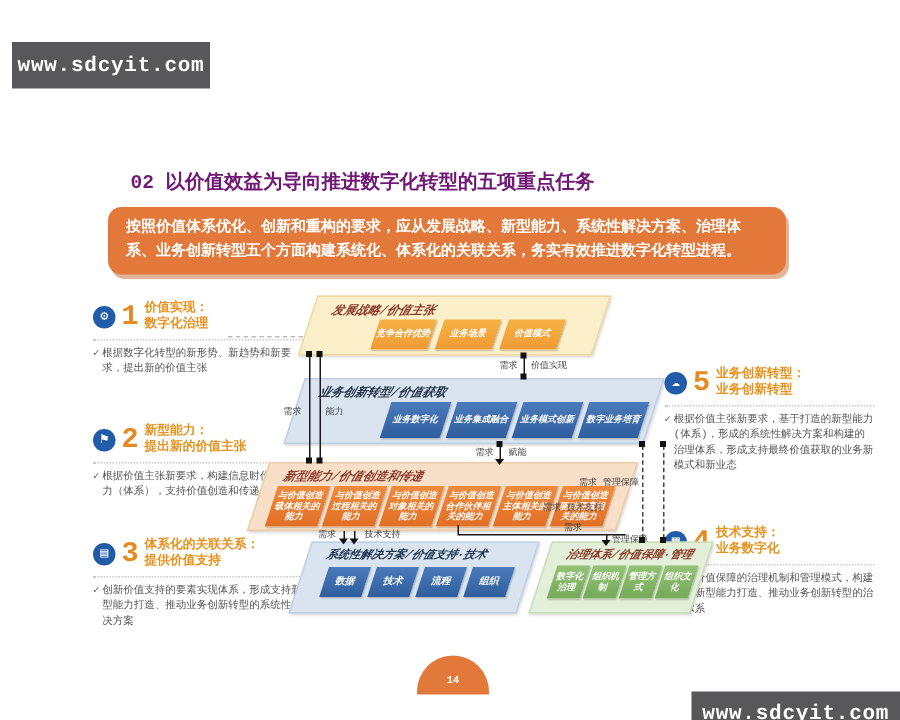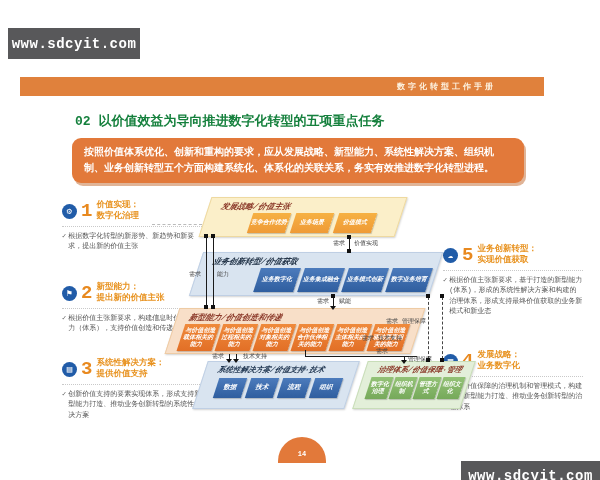--- a/index.html
+++ b/index.html
@@ -11,21 +11,21 @@
            display:flex;align-items:center;justify-content:center;letter-spacing:0.5px;}
   #url-top{left:8px;top:8px;width:132px;height:31px;}
   #url-bottom{left:461px;top:441px;width:139px;height:30px;}
 
   
   .banner{position:absolute;left:20px;top:57px;width:524px;height:19px;background:#E0813C;
           color:#FDF3E2;font-size:8px;font-weight:bold;letter-spacing:3px;
           display:flex;align-items:center;justify-content:flex-end;padding-right:48px;box-sizing:border-box;}
 
   
-  .page-title{position:absolute;left:75px;top:92px;font-size:13px;font-weight:bold;color:#15803d;}
+  .page-title{position:absolute;left:87px;top:92px;font-size:13px;font-weight:bold;color:#701a75;}
   .intro-box{position:absolute;left:72px;top:118px;width:452px;background:#E2793A;border-radius:9px;
              color:#fff;font-size:10px;font-weight:bold;line-height:1.55;padding:7px 12px;box-sizing:border-box;
              box-shadow:2px 3px 0 rgba(186,88,24,0.45);}
 
   
   .task{position:absolute;width:146px;}
   .task-head{display:flex;align-items:center;gap:4px;}
   .task-icon{width:15px;height:15px;min-width:15px;border-radius:50%;background:#215CA8;color:#fff;
              font-size:9px;display:flex;align-items:center;justify-content:center;}
   .task-num{font-size:19px;font-weight:bold;color:#E8891F;line-height:1;}
@@ -79,24 +79,23 @@
   .dome{position:absolute;left:278px;top:417px;width:48px;height:26px;background:#E2793A;
         border-radius:24px 24px 0 0;color:#fff;font-size:7px;font-weight:bold;
         display:flex;align-items:flex-end;justify-content:center;padding-bottom:5px;box-sizing:border-box;}
 </style>
 </head>
 <body>
 
 <div class="canvas">
 
   <div class="url-box" id="url-top">www.sdcyit.com</div>
-  <div class="banner">数字化转型工作手册</div>
 
   <div class="page-title">02 以价值效益为导向推进数字化转型的五项重点任务</div>
-  <div class="intro-box">按照价值体系优化、创新和重构的要求，应从发展战略、新型能力、系统性解决方案、组织机制、业务创新转型五个方面构建系统化、体系化的关联关系，务实有效推进数字化转型进程。</div>
+  <div class="intro-box">按照价值体系优化、创新和重构的要求，应从发展战略、新型能力、系统性解决方案、治理体系、业务创新转型五个方面构建系统化、体系化的关联关系，务实有效推进数字化转型进程。</div>
 
   <div class="task" id="task1">
     <div class="task-head">
       <div class="task-icon">
           <span>⚙</span>
         </div>
       <div class="task-num">1</div>
       <div class="task-titles">
         <div>价值实现：</div>
         <div>数字化治理</div>
@@ -127,57 +126,57 @@
     </div>
   </div>
 
   <div class="task" id="task3">
     <div class="task-head">
       <div class="task-icon">
           <span>▤</span>
         </div>
       <div class="task-num">3</div>
       <div class="task-titles">
-        <div>系统性解决方案：</div>
+        <div>体系化的关联关系：</div>
         <div>提供价值支持</div>
       </div>
     </div>
     <div class="task-sep"></div>
     <div class="task-body">
       <span class="check">✓</span>
       <span>创新价值支持的要素实现体系，形成支持新型能力打造、推动业务创新转型的系统性解决方案</span>
     </div>
   </div>
 
   <div class="task" id="task5">
     <div class="task-head">
       <div class="task-icon">
           <span>☁</span>
         </div>
       <div class="task-num">5</div>
       <div class="task-titles">
         <div>业务创新转型：</div>
-        <div>实现价值获取</div>
+        <div>业务创新转型</div>
       </div>
     </div>
     <div class="task-sep"></div>
     <div class="task-body">
       <span class="check">✓</span>
       <span>根据价值主张新要求，基于打造的新型能力(体系)，形成的系统性解决方案和构建的治理体系，形成支持最终价值获取的业务新模式和新业态</span>
     </div>
   </div>
 
   <div class="task" id="task4">
     <div class="task-head">
       <div class="task-icon">
           <span>▦</span>
         </div>
       <div class="task-num">4</div>
       <div class="task-titles">
-        <div>发展战略：</div>
+        <div>技术支持：</div>
         <div>业务数字化</div>
       </div>
     </div>
     <div class="task-sep"></div>
     <div class="task-body">
       <span class="check">✓</span>
       <span>变革价值保障的治理机制和管理模式，构建支持新型能力打造、推动业务创新转型的治理体系</span>
     </div>
   </div>
 

